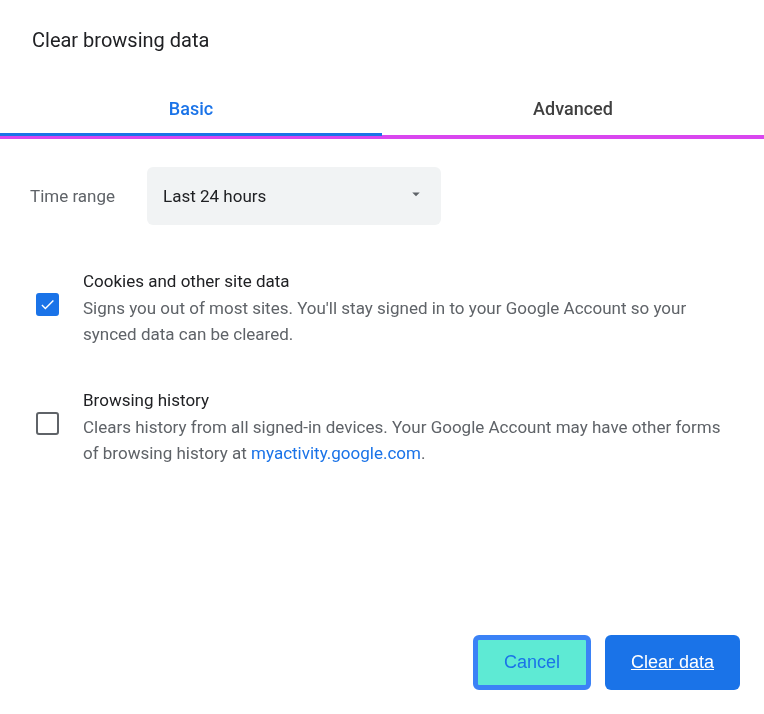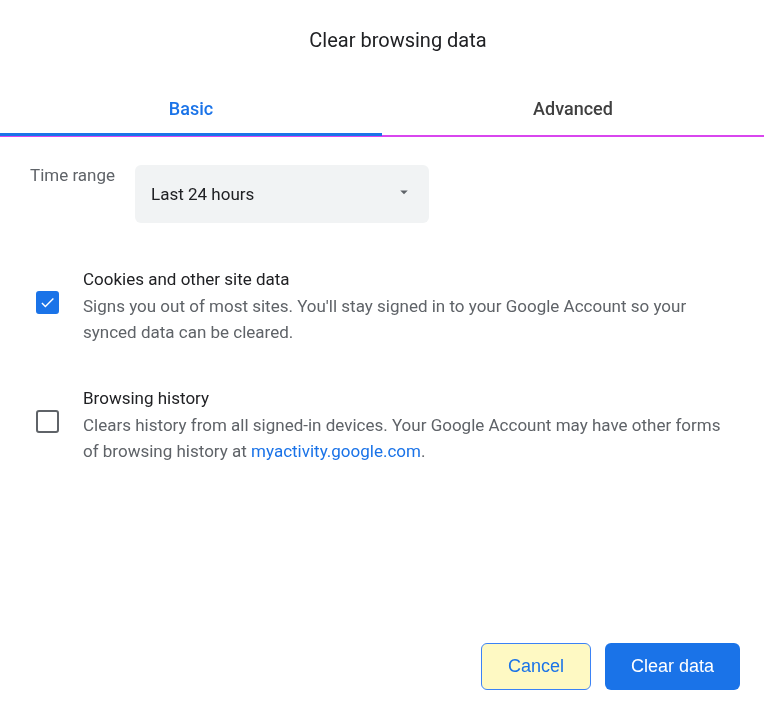--- a/index.html
+++ b/index.html
@@ -23,25 +23,24 @@
       display: flex;
       flex-direction: column;
       overflow: hidden;
     }
     .dialog-title {
       font-size: 20px;
       font-weight: 400;
       color: #202124;
       padding: 28px 0 0 32px;
       height: 80px;
-      text-align: center;
     }
     .tabs {
       display: flex;
-      border-bottom: 2px solid #d946ef;
+      border-bottom: 4px solid #d946ef;
     }
     .tab {
       flex: 1;
       text-align: center;
       padding: 18px 0 16px 0;
       font-size: 18px;
       font-weight: 500;
       color: #404040;
       cursor: pointer;
       position: relative;
@@ -57,22 +56,22 @@
       bottom: -1px;
       height: 3px;
       background: #1a73e8;
     }
     .content {
       flex: 1;
       padding: 28px 30px 0 30px;
     }
     .time-range-row {
       display: flex;
-      align-items: flex-start;
-      gap: 20px;
+      align-items: center;
+      gap: 32px;
       margin-bottom: 46px;
     }
     .time-range-label {
       font-size: 17px;
       color: #5f6368;
     }
     .time-range-select {
       display: flex;
       align-items: center;
       justify-content: space-between;
@@ -146,27 +145,28 @@
     }
     .btn {
       font-size: 18px;
       font-weight: 500;
       padding: 12px 26px;
       border-radius: 6px;
       cursor: pointer;
       border: none;
     }
     .btn-cancel {
-      background: #fef9c3;
+      background: #5eead4;
       color: #1a73e8;
-      border: 1px solid #3b82f6;
+      border: 5px solid #3b82f6;
     }
     .btn-primary {
       background: #1a73e8;
       color: #fff;
+      text-decoration: underline;
     }
   </style>
 </head>
 <body>
 
 <div class="dialog">
 
   <div class="dialog-title">Clear browsing data</div>
 
   <div class="tabs">

